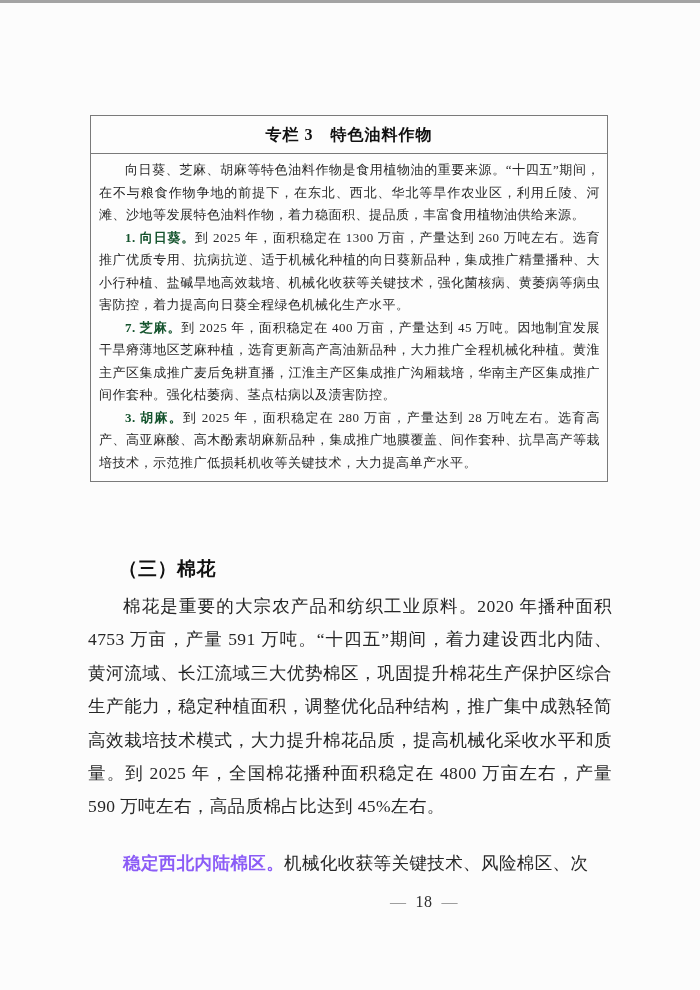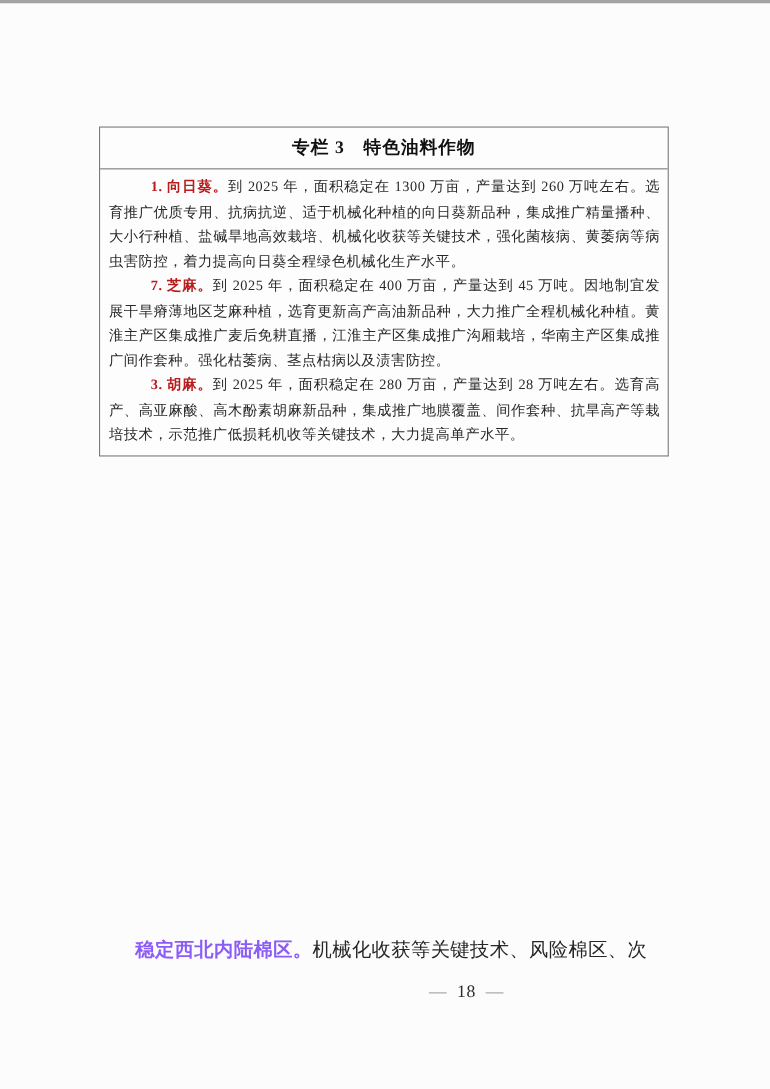--- a/index.html
+++ b/index.html
@@ -28,21 +28,21 @@
   }
   .callout-body{padding:5px 7px 7px 8px;}
   .callout-body p{
     margin:0;
     font-size:13px;line-height:22.5px;
     letter-spacing:0.5px;
     text-align:justify;text-justify:inter-character;
     text-indent:2em;
     color:#282828;
   }
-  .callout-body p b{font-weight:bold;color:#b91c1c;margin-left:12px;}
+  .callout-body p b{font-weight:bold;color:#14532d;}
 
   
   .section-heading{
     margin:0;position:absolute;left:88px;top:556px;width:524px;
     font-size:19px;font-weight:bold;color:#111;
     text-indent:1.6em;line-height:26px;
     letter-spacing:0.5px;
   }
   .body-para{
     margin:0;position:absolute;left:88px;width:524px;
@@ -69,27 +69,30 @@
 </head>
 <body>
 
 <div class="page">
 
   <div class="top-edge"></div>
 
   <div class="callout">
     <div class="callout-title">专栏 3　特色油料作物</div>
     <div class="callout-body">
+      <p>向日葵、芝麻、胡麻等特色油料作物是食用植物油的重要来源。“十四五”期间，在不与粮食作物争地的前提下，在东北、西北、华北等旱作农业区，利用丘陵、河滩、沙地等发展特色油料作物，着力稳面积、提品质，丰富食用植物油供给来源。</p>
       <p><b>1. 向日葵。</b><span>到 2025 年，面积稳定在 1300 万亩，产量达到 260 万吨左右。选育推广优质专用、抗病抗逆、适于机械化种植的向日葵新品种，集成推广精量播种、大小行种植、盐碱旱地高效栽培、机械化收获等关键技术，强化菌核病、黄萎病等病虫害防控，着力提高向日葵全程绿色机械化生产水平。</span></p>
       <p><b>7. 芝麻。</b><span>到 2025 年，面积稳定在 400 万亩，产量达到 45 万吨。因地制宜发展干旱瘠薄地区芝麻种植，选育更新高产高油新品种，大力推广全程机械化种植。黄淮主产区集成推广麦后免耕直播，江淮主产区集成推广沟厢栽培，华南主产区集成推广间作套种。强化枯萎病、茎点枯病以及渍害防控。</span></p>
       <p><b>3. 胡麻。</b><span>到 2025 年，面积稳定在 280 万亩，产量达到 28 万吨左右。选育高产、高亚麻酸、高木酚素胡麻新品种，集成推广地膜覆盖、间作套种、抗旱高产等栽培技术，示范推广低损耗机收等关键技术，大力提高单产水平。</span></p>
     </div>
   </div>
 
+  <h2 class="section-heading">（三）棉花</h2>
 
+  <p class="body-para para-cotton">棉花是重要的大宗农产品和纺织工业原料。2020 年播种面积 4753 万亩，产量 591 万吨。“十四五”期间，着力建设西北内陆、黄河流域、长江流域三大优势棉区，巩固提升棉花生产保护区综合生产能力，稳定种植面积，调整优化品种结构，推广集中成熟轻简高效栽培技术模式，大力提升棉花品质，提高机械化采收水平和质量。到 2025 年，全国棉花播种面积稳定在 4800 万亩左右，产量 590 万吨左右，高品质棉占比达到 45%左右。</p>
 
   <p class="body-para para-northwest"><b>稳定西北内陆棉区。</b><span>机械化收获等关键技术、风险棉区、次</span></p>
 
   <div class="page-number">
     <span class="dash">—</span><span class="num">18</span><span class="dash">—</span>
   </div>
 
 </div>
 
 </body></html>

